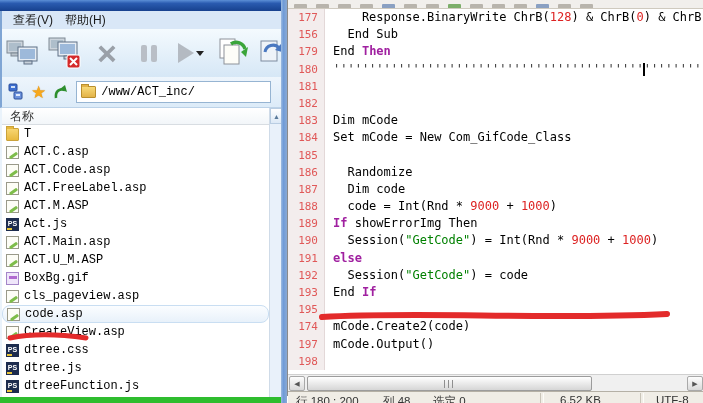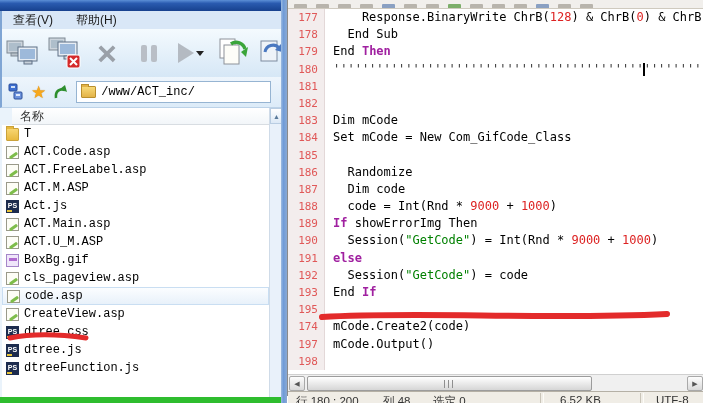--- a/index.html
+++ b/index.html
@@ -4,21 +4,21 @@
 <style>
   html,body{margin:0;padding:0;background:#c8c8c8;}
   #screen{position:relative;width:703px;height:403px;overflow:hidden;
           font-family:"Liberation Sans",sans-serif;background:#fff;}
 
   
   #left-win{position:absolute;left:0;top:0;width:287px;height:403px;background:#eaf3fb;}
   .titlebar{position:absolute;left:0;top:0;width:287px;height:11px;
             background:linear-gradient(#5c8fd6 0%,#2a5bb0 30%,#17418e 100%);}
   .menubar{position:absolute;left:0;top:11px;width:285px;height:18px;background:#d9e7f7;
-           border-left:2px solid #7fa5d4;display:flex;align-items:center;gap:17px;
+           border-left:2px solid #7fa5d4;display:flex;align-items:center;gap:6px;
            font-size:12px;color:#1a1a1a;padding-left:8px;box-sizing:border-box;}
   .menu-item{padding:1px 3px;}
   .toolbar1{position:absolute;left:0;top:29px;width:285px;height:48px;border-left:2px solid #7fa5d4;
             background:linear-gradient(#f4fafe,#d6e7f6);border-bottom:1px solid #c2d6ea;
             display:flex;align-items:center;overflow:hidden;}
   .tb-btn{width:42px;height:42px;display:flex;align-items:center;justify-content:center;flex:0 0 auto;}
   .abort-x{font-size:34px;font-weight:bold;color:#9aa0a8;line-height:1;}
   .pause-bars{display:flex;gap:4px;}
   .pause-bars i{display:block;width:6px;height:17px;background:#b9bec6;border-radius:2px;}
   .play-tri{width:0;height:0;border-left:16px solid #b4bac2;border-top:10px solid transparent;
@@ -29,30 +29,30 @@
             background:linear-gradient(#eef5fc,#dcebf8);border-bottom:1px solid #bcd2e8;
             display:flex;align-items:center;gap:6px;padding-left:6px;box-sizing:border-box;}
   .star-glyph{font-size:17px;color:#f6a81e;text-shadow:0 0 1px #c07e10;line-height:1;}
   .path-field{flex:1;height:20px;margin-right:14px;background:#fff;border:1px solid #96b4d2;
               display:flex;align-items:center;gap:5px;padding:0 4px;
               font-family:"Liberation Mono",monospace;font-size:12px;color:#000;}
   .mini-folder{width:13px;height:10px;background:linear-gradient(#f7d978,#e3b348);
                border:1px solid #b98f2e;border-radius:1px;position:relative;flex:0 0 auto;}
   .mini-folder:before{content:"";position:absolute;left:-1px;top:-3px;width:6px;height:2px;
                background:#e3b348;border:1px solid #b98f2e;border-bottom:none;}
-  .list-header{position:absolute;left:12px;top:108px;width:267px;height:17px;
+  .list-header{position:absolute;left:2px;top:108px;width:267px;height:17px;
                background:linear-gradient(#ffffff,#f2f6f9);border-bottom:1px solid #d8dde2;
                font-size:12px;color:#333;display:flex;align-items:center;padding-left:8px;
                box-sizing:border-box;}
   #file-list{position:absolute;left:2px;top:125px;width:267px;height:273px;background:#fff;
              overflow:hidden;}
   .file-row{height:18px;display:flex;align-items:center;gap:5px;padding-left:4px;
             font-family:"Liberation Mono",monospace;font-size:12px;color:#000;white-space:nowrap;}
   .file-row.selected{background:linear-gradient(#fbfdff,#e8f1fa);border:1px solid #c9def2;
-            border-radius:0;box-sizing:border-box;align-items:center;}
+            border-radius:8px;box-sizing:border-box;align-items:center;}
   .fico{width:13px;height:13px;flex:0 0 auto;box-sizing:border-box;position:relative;}
   .fico.folder{background:linear-gradient(#f7d572,#e8b93e);border:1px solid #caa23a;border-radius:1px;}
   .fico.folder:before{content:"";position:absolute;left:-1px;top:-3px;width:6px;height:2px;
             background:#e8b93e;border:1px solid #caa23a;border-bottom:none;}
   .fico.asp{background:#fdfdf6;border:1px solid #9a9a8a;}
   .fico.asp:before{content:"";position:absolute;left:2px;top:7px;width:9px;height:3px;
             background:#7ebd4a;transform:rotate(-35deg);border-radius:1px;}
   .fico.ps{background:#1d2c4e;color:#fff;font-family:"Liberation Sans",sans-serif;
            font-size:7px;font-weight:bold;text-align:center;line-height:12px;}
   .fico.ps:after{content:"";position:absolute;left:1px;bottom:1px;width:5px;height:2px;background:#e8c53a;}
@@ -204,20 +204,24 @@
 
     <div class="list-header">名称</div>
 
     <div id="file-list">
         <div class="file-row">
           <span class="fico folder"></span>
           <span>T</span>
         </div>
         <div class="file-row">
           <span class="fico asp"></span>
+          <span>ACT.C.asp</span>
+        </div>
+        <div class="file-row">
+          <span class="fico asp"></span>
           <span>ACT.Code.asp</span>
         </div>
         <div class="file-row">
           <span class="fico asp"></span>
           <span>ACT.FreeLabel.asp</span>
         </div>
         <div class="file-row">
           <span class="fico asp"></span>
           <span>ACT.M.ASP</span>
         </div>
@@ -284,21 +288,21 @@
         <span class="tb-stub"></span>
       <span class="tb-stub"></span>
         <span class="tb-stub"></span>
         <span class="tb-stub blue"></span>
       <span class="tb-stub"></span>
         <span class="tb-stub"></span>
     </div>
 
     <div id="code-area">
         <div class="code-line"><span class="ln">177</span><span class="lt"><span class="tk-p">    Response.BinaryWrite ChrB(</span><span class="tk-n">128</span><span class="tk-p">) &amp; ChrB(</span><span class="tk-n">0</span><span class="tk-p">) &amp; ChrB(</span></span></div>
-        <div class="code-line"><span class="ln">178</span><span class="lt"><span class="tk-p">  End Sub</span></span></div>
+        <div class="code-line"><span class="ln">156</span><span class="lt"><span class="tk-p">  End Sub</span></span></div>
         <div class="code-line"><span class="ln">179</span><span class="lt"><span class="tk-p">End </span><span class="tk-k">Then</span></span></div>
         <div class="code-line"><span class="ln">180</span><span class="lt"><span class="tk-cm">'''''''''''''''''''''''''''''''''''''''''''</span><span class="caret"></span><span class="tk-cm">''''''''''''''''''''</span></span></div>
         <div class="code-line"><span class="ln">181</span><span class="lt"></span></div>
         <div class="code-line"><span class="ln">182</span><span class="lt"></span></div>
         <div class="code-line"><span class="ln">183</span><span class="lt"><span class="tk-p">Dim mCode</span></span></div>
         <div class="code-line"><span class="ln">184</span><span class="lt"><span class="tk-p">Set mCode = New Com_GifCode_Class</span></span></div>
         <div class="code-line"><span class="ln">185</span><span class="lt"></span></div>
         <div class="code-line"><span class="ln">186</span><span class="lt"><span class="tk-p">  Randomize</span></span></div>
         <div class="code-line"><span class="ln">187</span><span class="lt"><span class="tk-p">  Dim code</span></span></div>
         <div class="code-line"><span class="ln">188</span><span class="lt"><span class="tk-p">  code = Int(Rnd * </span><span class="tk-n">9000</span><span class="tk-p"> + </span><span class="tk-n">1000</span><span class="tk-p">)</span></span></div>

